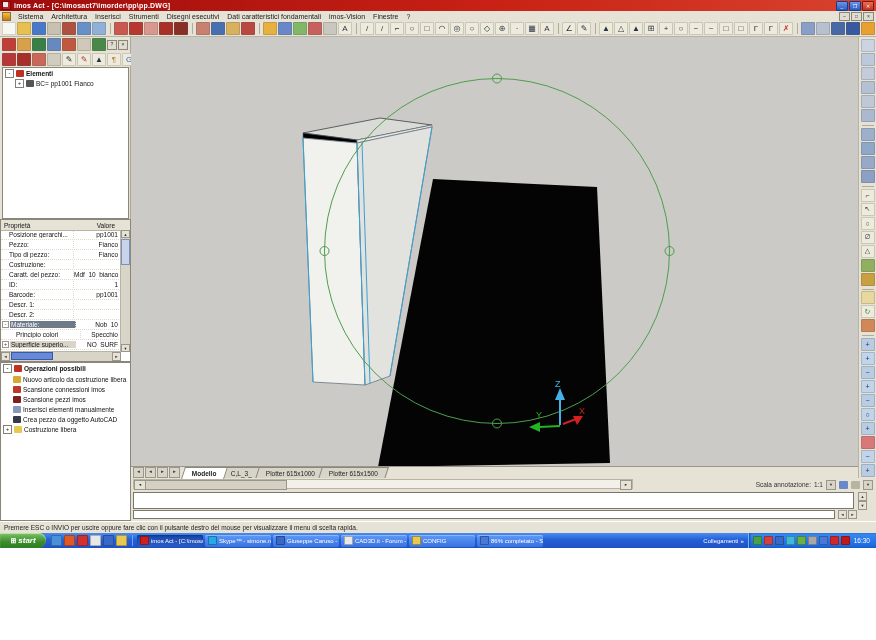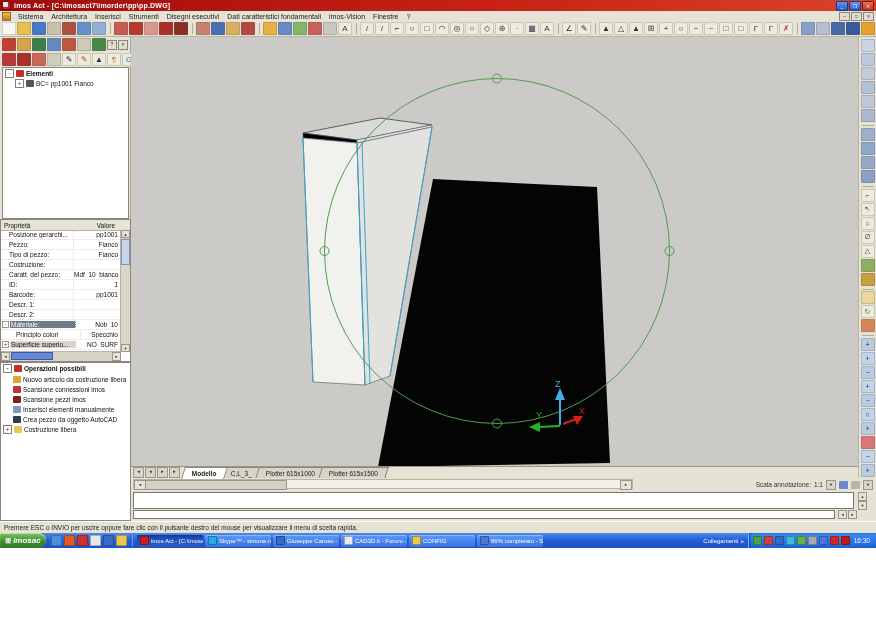--- a/index.html
+++ b/index.html
@@ -522,21 +522,21 @@
     <span class="cmd-btn" style="left:717px;top:19px;">►</span>
   </div>
 
   <div id="statusbar">
     <span>Premere ESC o INVIO per uscire oppure fare clic con il pulsante destro del mouse per visualizzare il menu di scelta rapida.</span>
   </div>
 
   <div id="taskbar">
     <div class="start-btn">
       <span class="start-logo">⊞</span>
-      <span>imosac</span>
+      <span>start</span>
     </div>
     <div class="ql" id="quick-launch">
         <span style="background: rgb(74, 144, 216);"></span>
         <span style="background: rgb(224, 90, 40);"></span>
         <span style="background: rgb(208, 48, 48);"></span>
         <span style="background: rgb(232, 232, 232);"></span>
         <span style="background: rgb(56, 104, 200);"></span>
         <span style="background: rgb(232, 200, 80);"></span>
       </div>
     <div class="tb-div"></div>

